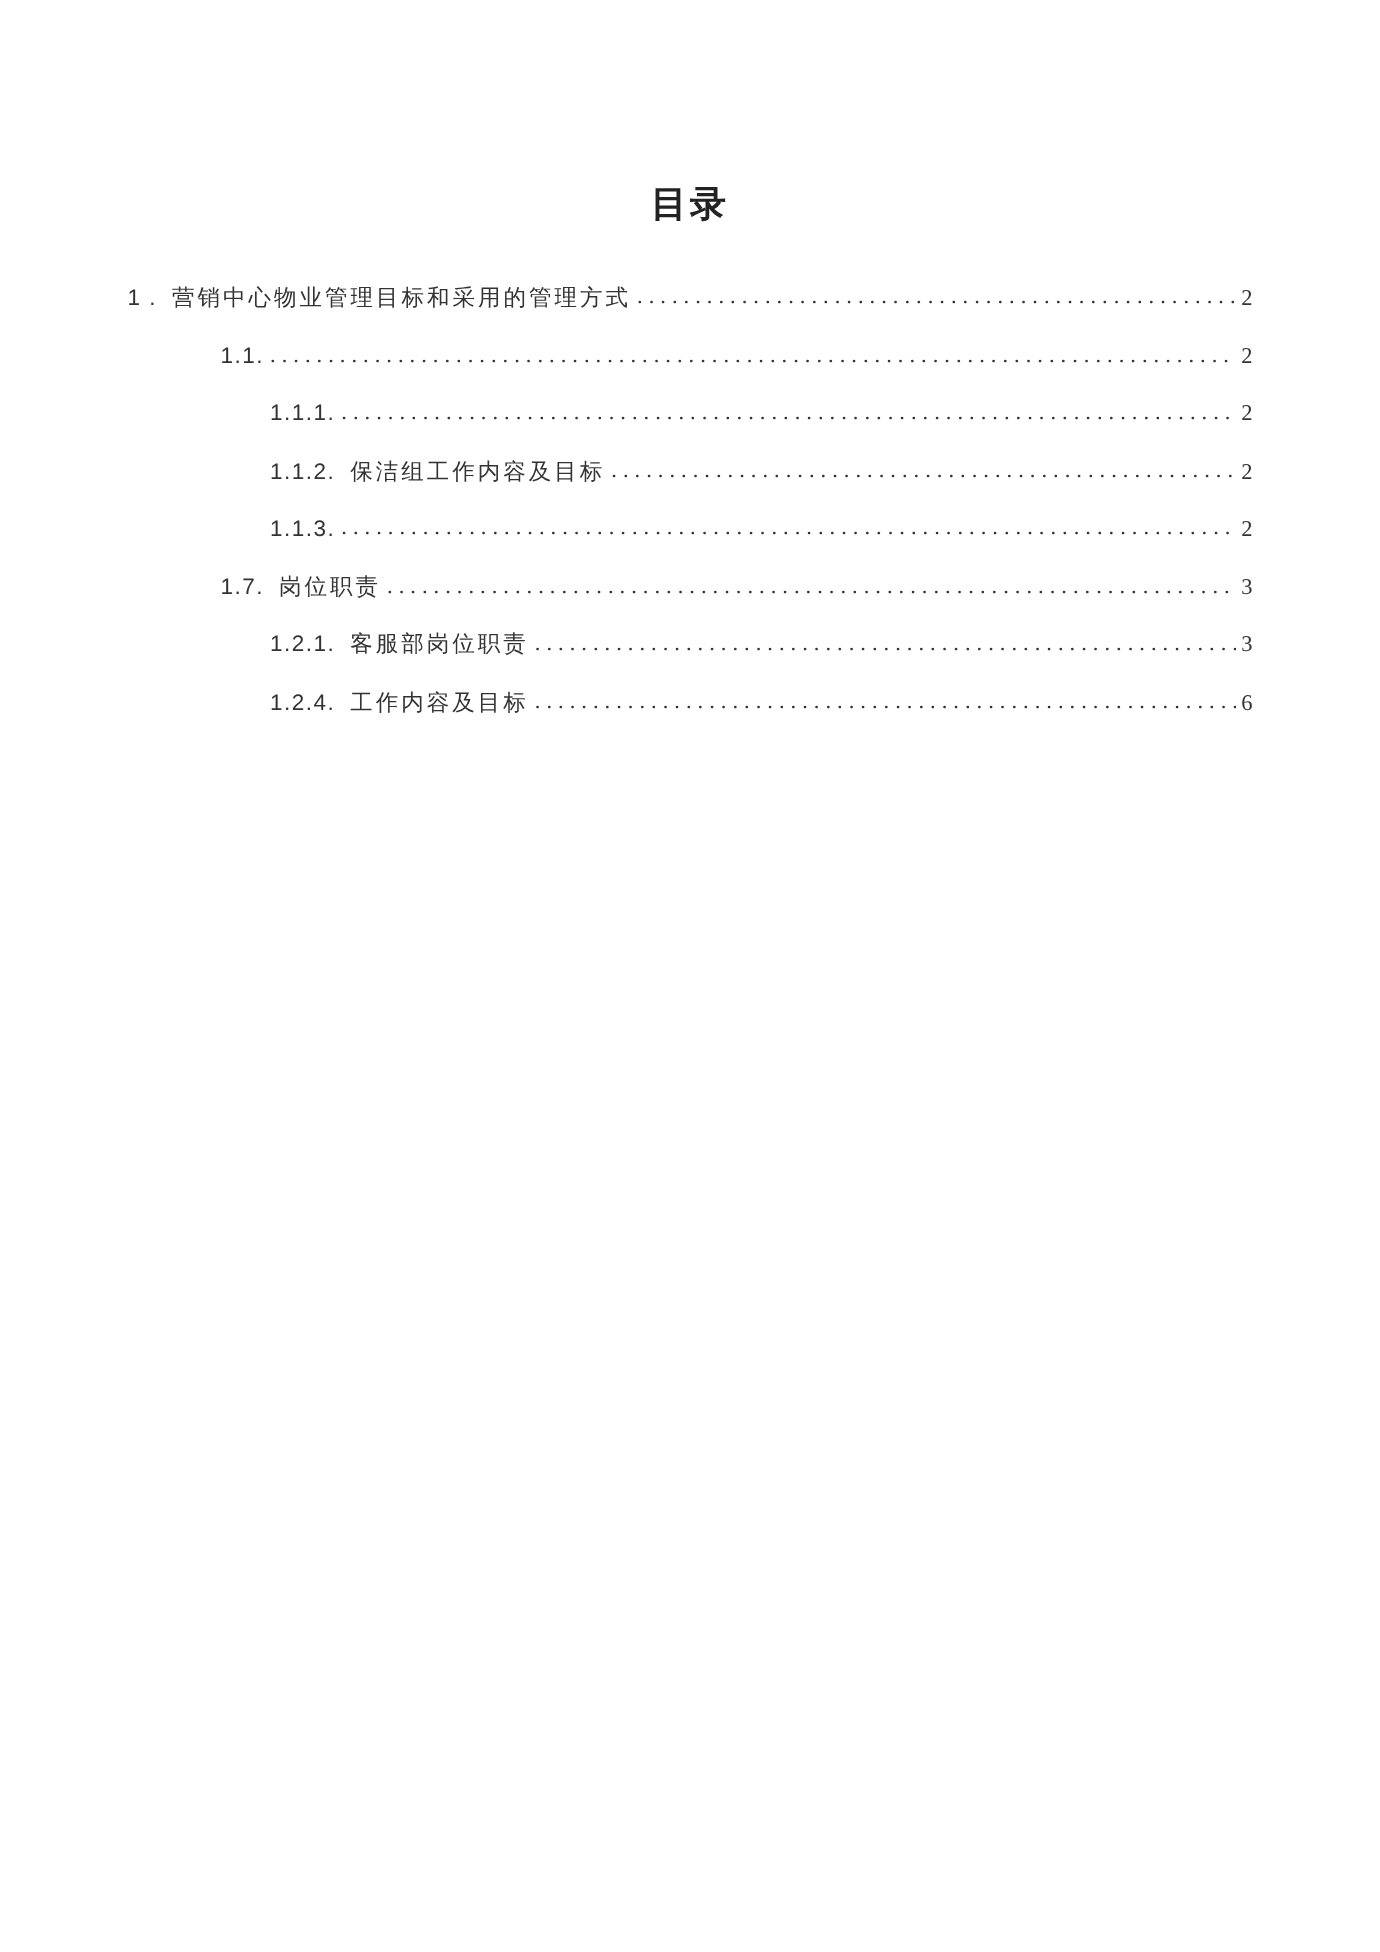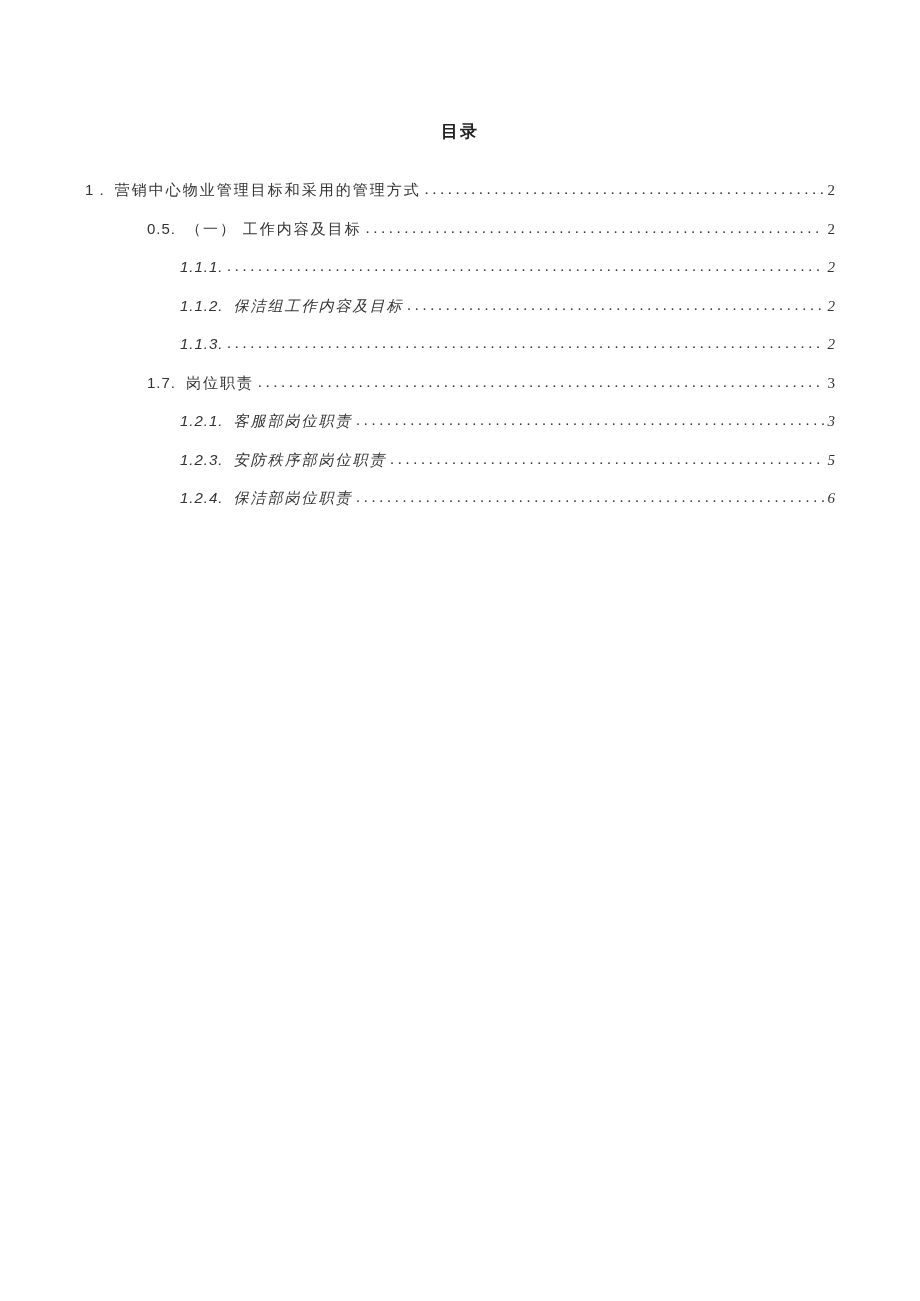--- a/index.html
+++ b/index.html
@@ -13,42 +13,41 @@
       width: 920px;
       height: 1301px;
       position: relative;
       color: #333333;
     }
     .page {
       padding: 120px 85px 0 85px;
     }
     .toc-title {
       text-align: center;
-      font-size: 17px;
+      font-size: 24px;
       margin-bottom: 28px;
       letter-spacing: 2px;
       color: #222;
     }
     .toc-entry {
       display: flex;
       align-items: baseline;
       font-size: 15px;
       line-height: 2.5;
       color: #333;
       white-space: nowrap;
     }
     .toc-entry.level-1 {
       margin-left: 0;
     }
     .toc-entry.level-2 {
       margin-left: 62px;
     }
     .toc-entry.level-3 {
       margin-left: 95px;
-      font-style: italic;
     }
     .toc-number {
       flex-shrink: 0;
       letter-spacing: 1px;
     }
     .toc-text {
       flex-shrink: 0;
       margin-left: 10px;
       letter-spacing: 2px;
     }
@@ -84,22 +83,21 @@
   <div class="toc-list">
 
     <div class="toc-entry level-1">
       <span class="toc-number">1 .</span>
       <span class="toc-text">营销中心物业管理目标和采用的管理方式</span>
       <span class="toc-leader"></span>
       <span class="toc-page">2</span>
     </div>
 
     <div class="toc-entry level-2">
-      <span class="toc-number">0.5.</span>
-      <span class="toc-text">（一）  工作内容及目标</span>
+      <span class="toc-number">1.1.</span>
       <span class="toc-leader"></span>
       <span class="toc-page">2</span>
     </div>
 
     <div class="toc-entry level-3">
       <span class="toc-number">1.1.1.</span>
       <span class="toc-leader"></span>
       <span class="toc-page">2</span>
     </div>
 
@@ -124,28 +122,22 @@
     </div>
 
     <div class="toc-entry level-3">
       <span class="toc-number">1.2.1.</span>
       <span class="toc-text">客服部岗位职责</span>
       <span class="toc-leader"></span>
       <span class="toc-page">3</span>
     </div>
 
 
-    <div class="toc-entry level-3">
-      <span class="toc-number">1.2.3.</span>
-      <span class="toc-text">安防秩序部岗位职责</span>
-      <span class="toc-leader"></span>
-      <span class="toc-page">5</span>
-    </div>
 
     <div class="toc-entry level-3">
       <span class="toc-number">1.2.4.</span>
-      <span class="toc-text">保洁部岗位职责</span>
+      <span class="toc-text">工作内容及目标</span>
       <span class="toc-leader"></span>
       <span class="toc-page">6</span>
     </div>
 
   </div>
 </div>
 
 </body></html>

